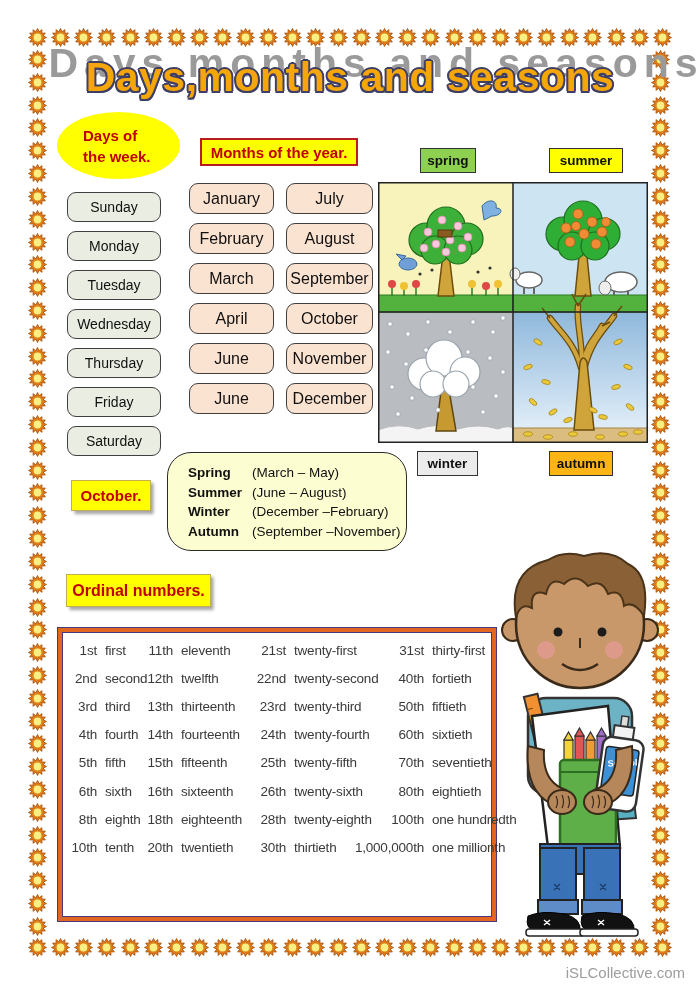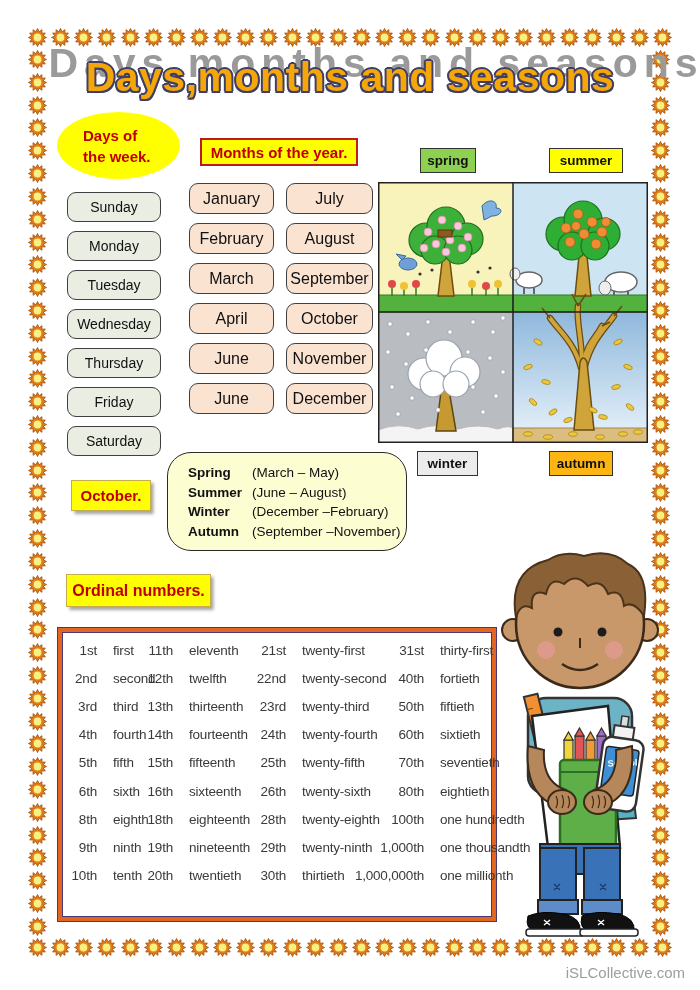--- a/index.html
+++ b/index.html
@@ -42,21 +42,21 @@
     box-shadow:2.5px 3px 3px rgba(90,90,90,.55);}
   
   .ord-outer{left:57px;top:627px;width:440px;height:295px;border:1px solid #46387a;box-sizing:border-box;}
   .ord-mid{width:100%;height:100%;border:4px solid #e2661f;box-sizing:border-box;}
   .ord-inner{width:100%;height:100%;border:1px solid #46387a;box-sizing:border-box;padding:3px 0 0 0;}
   .ord-row{display:grid;grid-template-columns:76px 113px 96px 145px;height:28.2px;align-items:center;
     font-size:13.5px;color:#3a3a3a;letter-spacing:-0.2px;}
   .ord-cell{white-space:nowrap;}
   .onum{display:inline-block;width:34px;text-align:right;}
   .c3 .onum{width:76px;}
-  .oword{margin-left:16px;}
+  .oword{margin-left:8px;}
   .watermark{right:15px;bottom:9px;font-size:15px;color:#9d9d9d;}
 </style>
 </head>
 <body>
 
 <div id="page">
 
   <div id="sun-top" class="sun-strip h" style="top:28px">
       <svg class="sun" viewBox="0 0 24 24">
         <polygon points="23.4,12.0 19.3,14.0 21.9,17.7 17.4,17.4 17.7,21.9 14.0,19.3 12.0,23.4 10.0,19.3 6.3,21.9 6.6,17.4 2.1,17.7 4.7,14.0 0.6,12.0 4.7,10.0 2.1,6.3 6.6,6.6 6.3,2.1 10.0,4.7 12.0,0.6 14.0,4.7 17.7,2.1 17.4,6.6 21.9,6.3 19.3,10.0 " fill="#e2791c" stroke="#a34d05" stroke-width="1"></polygon>
@@ -880,26 +880,20 @@
             <span class="ord-cell c2"><span class="onum">26th</span><span class="oword">twenty-sixth</span></span>
             <span class="ord-cell c3"><span class="onum">80th</span><span class="oword">eightieth</span></span>
           </div>
           <div class="ord-row">
             <span class="ord-cell c0"><span class="onum">8th</span><span class="oword">eighth</span></span>
             <span class="ord-cell c1"><span class="onum">18th</span><span class="oword">eighteenth</span></span>
             <span class="ord-cell c2"><span class="onum">28th</span><span class="oword">twenty-eighth</span></span>
             <span class="ord-cell c3"><span class="onum">100th</span><span class="oword">one hundredth</span></span>
           </div>
           <div class="ord-row">
-            <span class="ord-cell c0"><span class="onum">9th</span><span class="oword">ninth</span></span>
-            <span class="ord-cell c1"><span class="onum">19th</span><span class="oword">nineteenth</span></span>
-            <span class="ord-cell c2"><span class="onum">29th</span><span class="oword">twenty-ninth</span></span>
-            <span class="ord-cell c3"><span class="onum">1,000th</span><span class="oword">one thousandth</span></span>
-          </div>
-          <div class="ord-row">
             <span class="ord-cell c0"><span class="onum">10th</span><span class="oword">tenth</span></span>
             <span class="ord-cell c1"><span class="onum">20th</span><span class="oword">twentieth</span></span>
             <span class="ord-cell c2"><span class="onum">30th</span><span class="oword">thirtieth</span></span>
             <span class="ord-cell c3"><span class="onum">1,000,000th</span><span class="oword">one millionth</span></span>
           </div>
         </div>
       </div>
   </div>
 
   <svg class="abs" style="left:498px;top:548px" width="164" height="390" viewBox="0 0 164 390">

